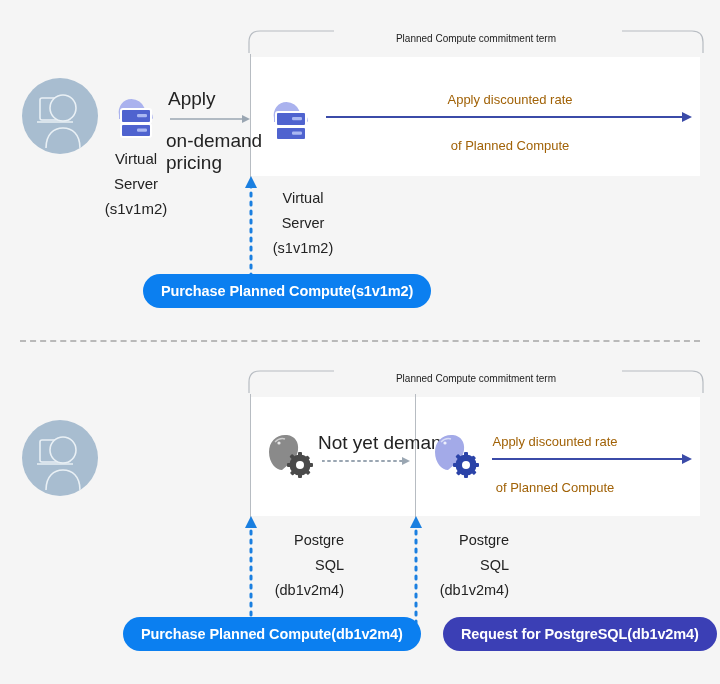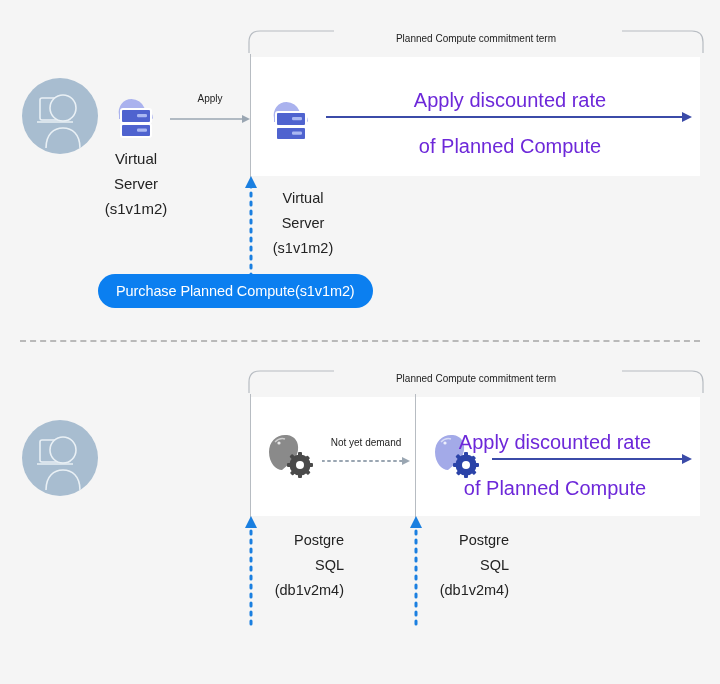--- a/index.html
+++ b/index.html
@@ -49,47 +49,48 @@
     white-space: nowrap;
   }
   .caption-sm {
     font-size: 14.5px;
     line-height: 25px;
     color: #232323;
     text-align: right;
     white-space: nowrap;
   }
   .arrow-label {
-    font-size: 10px;
+    font-size: 19px;
     line-height: 22px;
     color: #232323;
-    text-align: center;
+    text-align: left;
     white-space: nowrap;
   }
   .blue-label {
-    font-size: 20px;
+    font-size: 13px;
     line-height: 22px;
-    color: #6d28d9;
+    color: #a16207;
     text-align: center;
     white-space: nowrap;
   }
 
   
   .pill {
     height: 34px;
     border-radius: 17px;
     display: flex;
     align-items: center;
     justify-content: center;
     color: #ffffff;
     font-size: 14.5px;
-    font-weight: normal;
+    font-weight: bold;
     white-space: nowrap;
     padding: 0 18px;
     letter-spacing: -0.1px;
+    margin-left: 45px;
   }
   .pill-blue { background: #0b7ff0; }
   .pill-indigo { background: #3b3fb5; }
 
   
   .divider-dashed {
     border-top: 2px dashed #b9b9b9;
     height: 0;
   }
   .vline {
@@ -135,20 +136,24 @@
     <div>Virtual</div>
     <div>Server</div>
     <div>(s1v1m2)</div>
   </div>
 
   <div class="abs arrow-label" style="left:168px; top:88px; width:84px;">Apply</div>
   <svg class="abs" style="left:170px; top:114px;" width="82" height="10">
     <line x1="0" y1="5" x2="72" y2="5" stroke="#9aa6b2" stroke-width="1.6"></line>
     <path d="M72,1 L80,5 L72,9 Z" fill="#9aa6b2"></path>
   </svg>
+  <div class="abs arrow-label" style="left:166px; top:130px; width:88px;">
+    <div>on-demand</div>
+    <div>pricing</div>
+  </div>
 
   <div class="abs" style="left:262px; top:88px;">
     <svg width="58" height="58" viewBox="0 0 58 58">
       <path d="M12,30 a13,13 0 0 1 12.5,-16 a14,14 0 0 1 13,9 a11,11 0 0 1 8.5,10.5 L44,34 L12,34 Z" fill="#aab2ee"></path>
       <rect x="14" y="24" width="30" height="14" rx="2" fill="#4f63cf" stroke="#ffffff" stroke-width="2"></rect>
       <rect x="14" y="39" width="30" height="13" rx="2" fill="#4f63cf" stroke="#ffffff" stroke-width="2"></rect>
       <rect x="30" y="29" width="10" height="3.2" rx="1.2" fill="#aab8f2"></rect>
       <rect x="30" y="43.5" width="10" height="3.2" rx="1.2" fill="#aab8f2"></rect>
     </svg>
   </div>
@@ -265,14 +270,16 @@
   <svg class="abs" style="left:408px; top:516px;" width="16" height="110">
     <path d="M8,108 L8,10" stroke="#1a7fe0" stroke-width="3" stroke-dasharray="3,6" stroke-linecap="round"></path>
     <path d="M8,0 L14,12 L2,12 Z" fill="#1a7fe0"></path>
   </svg>
   <div class="abs caption-sm" style="left:421px; top:528px; width:88px;">
     <div>Postgre</div>
     <div>SQL</div>
     <div>(db1v2m4)</div>
   </div>
 
+  <div class="abs pill pill-blue" style="left:78px; top:617px;">Purchase Planned Compute(db1v2m4)</div>
+  <div class="abs pill pill-indigo" style="left:398px; top:617px;">Request for PostgreSQL(db1v2m4)</div>
 
 </div>
 
 </body></html>

